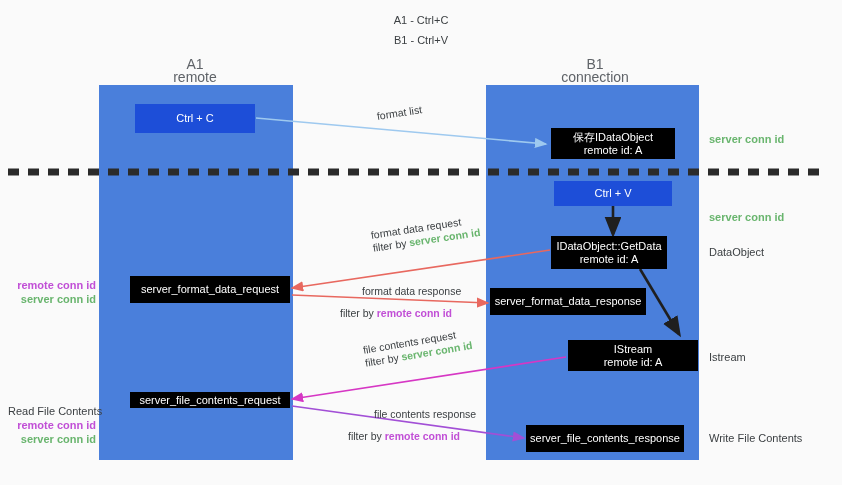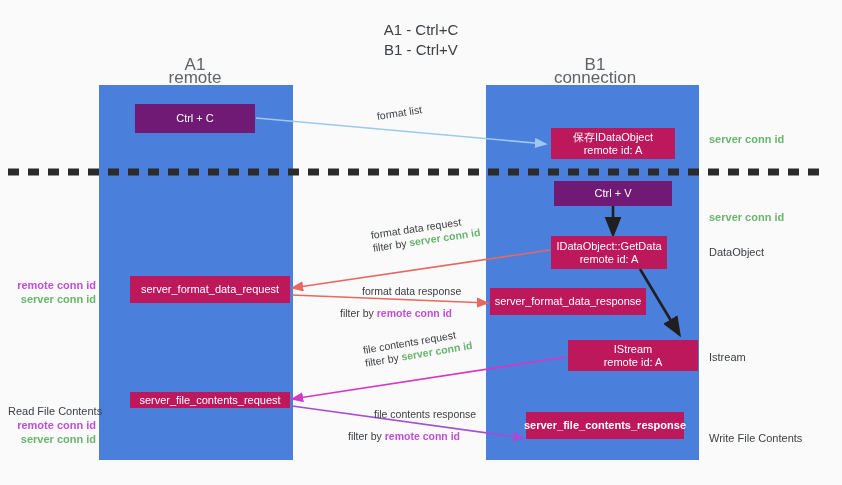--- a/index.html
+++ b/index.html
@@ -9,41 +9,41 @@
     font-family:"Liberation Sans", sans-serif;
     color:#3c4043;
     overflow:hidden;
     position:relative;
   }
   #stage{position:absolute;left:0;top:0;width:842px;height:485px;}
   .abs{position:absolute;}
 
   
   .title{
-    left:0;top:20px;width:842px;text-align:center;
-    font-size:15px;line-height:20px;color:#3c4043;
+    left:0;top:10px;width:842px;text-align:center;
+    font-size:11px;line-height:20px;color:#3c4043;
   }
 
   
   .colhead{
-    text-align:center;font-size:17px;line-height:13px;color:#5f6368;
+    text-align:center;font-size:14px;line-height:13px;color:#5f6368;
   }
 
   
   .lane{background:#4a7fdb;}
 
   
   .box{
     box-sizing:border-box;
     display:flex;align-items:center;justify-content:center;
     text-align:center;color:#ffffff;font-size:11px;line-height:13px;
     padding:2px 4px;
   }
-  .box.green{background:#701a75;}
-  .box.orange{background:#be185d;}
+  .box.green{background:#1d4ed8;}
+  .box.orange{background:#000000;}
 
   
   .txt{font-size:11px;line-height:14px;color:#3c4043;white-space:nowrap;}
   .txt.green{color:#69b56e;font-weight:bold;}
   .txt.purple{color:#c14fd6;font-weight:bold;}
 
   .linelbl{font-size:10.5px;line-height:13px;color:#3c4043;white-space:nowrap;}
   .linelbl .g{color:#69b56e;font-weight:bold;}
   .linelbl .p{color:#c14fd6;font-weight:bold;}
   .rot-a{transform:rotate(-8.5deg);transform-origin:left top;}
@@ -137,21 +137,21 @@
 
   <div class="abs box orange" style="left:490px;top:288px;width:156px;height:27px;">
     <span>server_format_data_response</span>
   </div>
 
   <div class="abs box orange" style="left:568px;top:340px;width:130px;height:31px;flex-direction:column;">
     <span>IStream</span>
     <span>remote id: A</span>
   </div>
 
-  <div class="abs box orange" style="left:526px;top:412px;width:158px;height:27px;font-weight:bold;">
+  <div class="abs box orange" style="left:526px;top:425px;width:158px;height:27px;">
     <span>server_file_contents_response</span>
   </div>
 
   <div class="abs linelbl rot-a" style="left:376px;top:110px;">
     <span>format list</span>
   </div>
 
   <div class="abs linelbl rot-a" style="left:370px;top:229px;">
     <div><span>format data request</span></div>
     <div>

